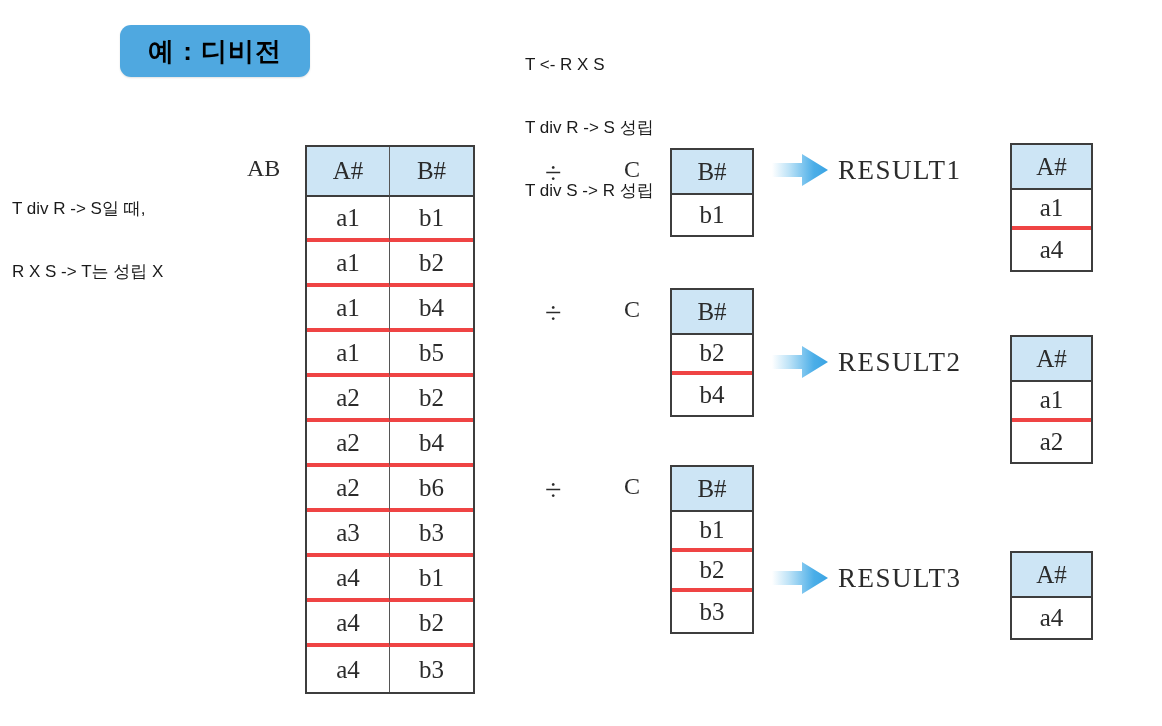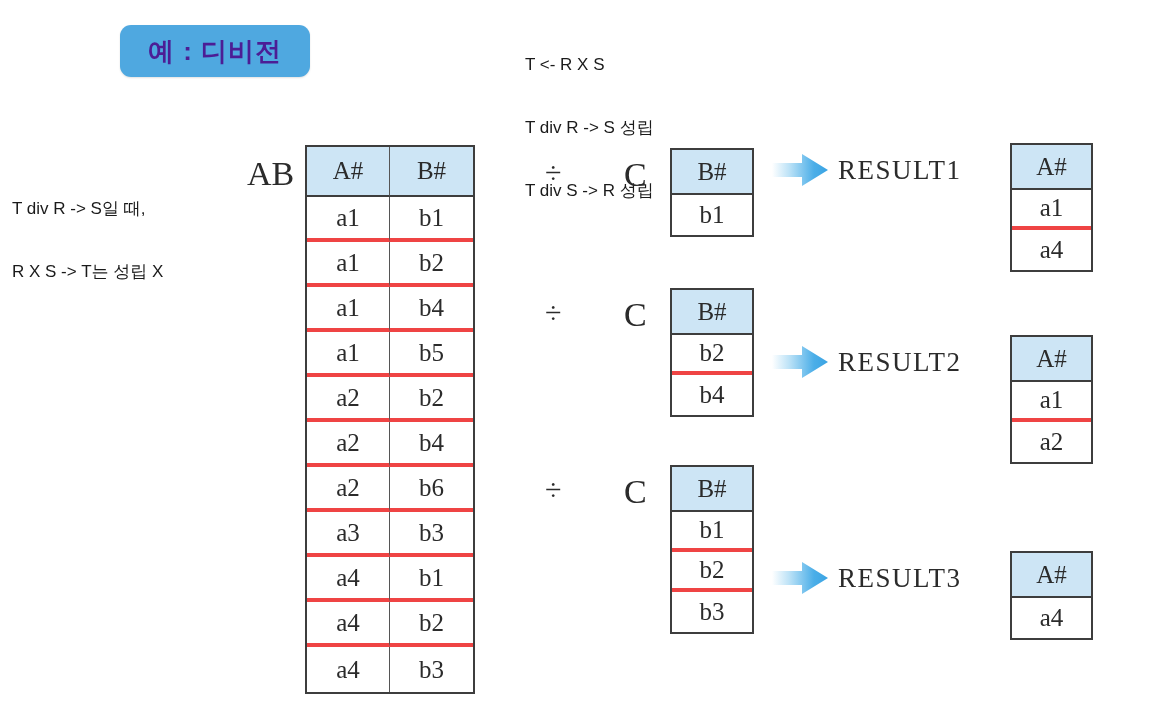--- a/index.html
+++ b/index.html
@@ -12,21 +12,21 @@
   }
   .canvas{position:absolute;inset:0;}
 
   
   .badge{
     position:absolute;left:120px;top:25px;
     width:190px;height:52px;
     background:#4FA8E0;
     border-radius:11px;
     display:flex;align-items:center;justify-content:center;
-    color:#4c1d95;
+    color:#000000;
     font-family:"Liberation Sans",sans-serif;
     font-size:26px;font-weight:bold;
     letter-spacing:1px;
     box-shadow:0 1px 2px rgba(0,0,0,0.12);
   }
 
   
   .note{
     position:absolute;
     font-family:"Liberation Sans",sans-serif;
@@ -80,21 +80,21 @@
   .rtable .cell{width:79px;height:40px;}
   .rtable .hrow .cell{height:45px;}
   #result-table-1{left:1010px;top:143px;}
   #result-table-2{left:1010px;top:335px;}
   #result-table-3{left:1010px;top:551px;}
 
   
   .glyph{
     position:absolute;
     font-family:"Liberation Serif",serif;
-    font-size:34px;color:#2b2b2b;
+    font-size:24px;color:#2b2b2b;
     white-space:nowrap;
   }
   .glyph.big{font-size:30px;}
   #ab-label{left:247px;top:155px;}
   #div-sym-1{left:545px;top:156px;}
   #div-sym-2{left:545px;top:296px;}
   #div-sym-3{left:545px;top:473px;}
   #c-label-1{left:624px;top:156px;}
   #c-label-2{left:624px;top:296px;}
   #c-label-3{left:624px;top:473px;}

